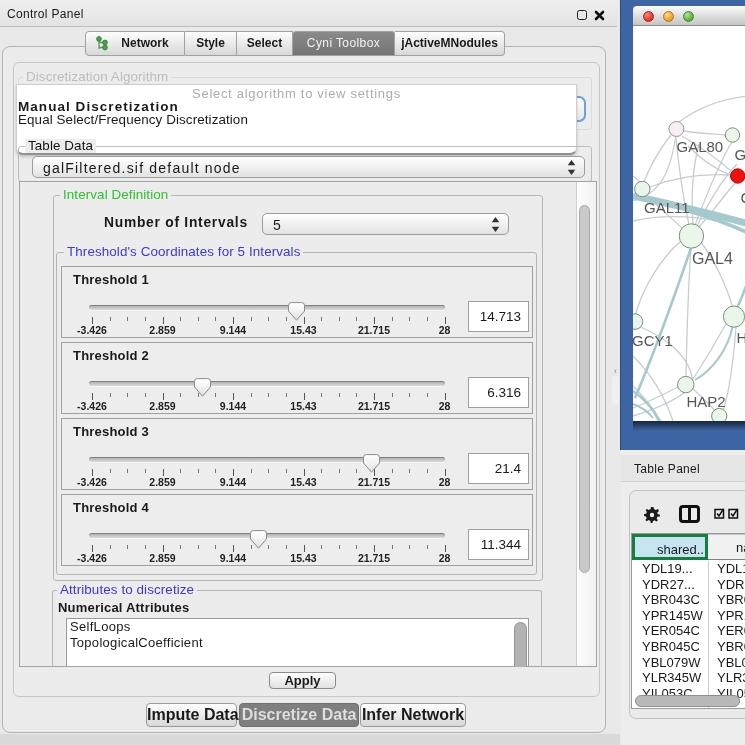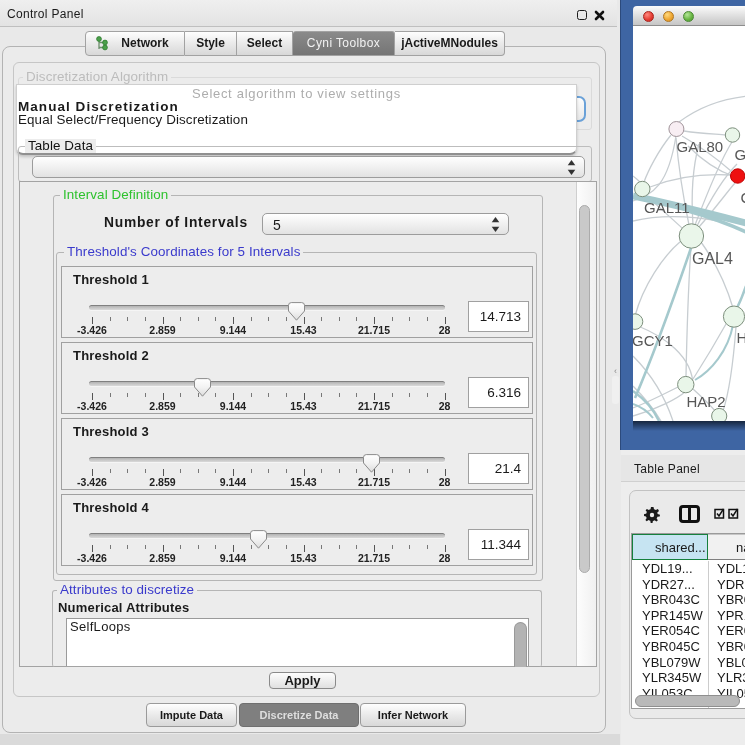--- a/index.html
+++ b/index.html
@@ -4,21 +4,21 @@
 <style>
 * { margin:0; padding:0; box-sizing:border-box; }
 html,body { width:745px; height:745px; overflow:hidden; }
 body { font-family:"Liberation Sans", sans-serif; background:#e9e9e9; position:relative; color:#1a1a1a; }
 .abs { position:absolute; }
 .grp { position:absolute; border:1px solid #bdbdbd; border-radius:3px; }
 .gtl { position:absolute; background:#ececec; padding:0 3px; font-size:13.4px; line-height:14px; letter-spacing:0.1px; white-space:nowrap; }
 .combo { position:absolute; border:1px solid #9c9c9c; border-radius:5px; background:linear-gradient(#ffffff,#f2f2f2 45%,#e2e2e2); font-size:14px; letter-spacing:0.3px; white-space:nowrap; }
 .combo .ar { position:absolute; right:8px; }
 .tab { position:absolute; top:31px; height:25px; border:1px solid #a2a2a2; background:linear-gradient(#fefefe,#e8e8e8 55%,#d8d8d8); font-size:12px; font-weight:bold; text-align:center; line-height:23px; white-space:nowrap; }
-.btab { position:absolute; top:703px; height:24px; border:1px solid #9a9a9a; background:linear-gradient(#fefefe,#e8e8e8 55%,#d8d8d8); font-size:11px; font-weight:bold; text-align:center; line-height:22px; border-radius:4px; white-space:nowrap; }
+.btab { position:absolute; top:703px; height:24px; border:1px solid #9a9a9a; background:linear-gradient(#fefefe,#e8e8e8 55%,#d8d8d8); font-size:16px; font-weight:bold; text-align:center; line-height:22px; border-radius:4px; white-space:nowrap; }
 .thbox { position:absolute; left:61px; width:472px; height:72px; border:1px solid #a0a0a0; background:#ededed; }
 .thlab { position:absolute; left:11px; top:5px; font-weight:bold; font-size:13px; letter-spacing:0.2px; }
 .track { position:absolute; left:27px; top:38px; width:356px; height:5px; border-radius:3px; border-top:1px solid #808080; background:linear-gradient(#b3b3b3,#dadada); box-shadow:0 1px 0 #f5f5f5; }
 .vbox { position:absolute; left:406px; top:34px; width:61px; height:31px; background:#fff; border:1px solid #a0a0a0; font-size:13.5px; text-align:right; line-height:29px; padding-right:7px; }
 .tick { position:absolute; width:1px; background:#555; }
 .slab { position:absolute; top:56.5px; font-size:10.5px; font-weight:bold; text-align:center; width:44px; color:#222; }
 .thumb { position:absolute; top:34.5px; width:17px; height:19px; }
 .net-label { font-family:"Liberation Sans",sans-serif; fill:#575757; }
 .row { height:15.6px; font-size:13px; line-height:15.6px; white-space:nowrap; overflow:hidden; }
 </style>
@@ -58,20 +58,21 @@
 
 <div class="abs" style="left:16px;top:84px;width:561px;height:71px;background:#fff;border:1px solid #cfcfcf;border-bottom:2px solid #909090;border-radius:0 0 7px 7px;box-shadow:0 2px 3px rgba(0,0,0,0.18);">
   <div style="text-align:center;font-size:13px;color:#adadad;padding-top:1px;height:15px;line-height:15px;letter-spacing:0.7px;">Select algorithm to view settings</div>
   <div style="font-size:13.5px;font-weight:bold;padding-left:1px;height:13px;line-height:13px;letter-spacing:1.05px;">Manual Discretization</div>
   <div style="font-size:13.4px;padding-left:1px;height:13px;line-height:14px;letter-spacing:0.1px;">Equal Select/Frequency Discretization</div>
 </div>
 
 <div class="grp" style="left:18px;top:146px;width:574px;height:36px;"></div>
 <div class="gtl" style="left:25px;top:139px;color:#111;">Table Data</div>
 <div class="combo" style="left:32px;top:156px;width:553px;height:22px;">
+  <span style="position:absolute;left:10px;top:3px;letter-spacing:1.2px;">galFiltered.sif default node</span>
   <svg class="ar" style="top:3px;" width="9" height="15" viewBox="0 0 9 15">
       <path d="M4.5 0 L8.3 5.2 H0.7 Z" fill="#333"></path>
       <path d="M4.5 15 L8.3 9.8 H0.7 Z" fill="#333"></path>
     </svg>
 </div>
 
 <div class="abs" style="left:19px;top:181px;width:578px;height:486px;border:1px solid #a3a3a3;background:#ececec;"></div>
 
 <div class="abs" style="left:576px;top:182px;width:20px;height:484px;background:linear-gradient(90deg,#fdfdfd,#f0f0f0);border-left:1px solid #cfcfcf;"></div>
 <div class="abs" style="left:579px;top:205px;width:11px;height:368px;background:#c9c9c9;border:1px solid #ababab;border-radius:6px;"></div>
@@ -257,20 +258,21 @@
       </defs>
   </svg>
   <div class="vbox">11.344</div>
 </div>
 
 <div class="grp" style="left:52px;top:590px;width:490px;height:77px;border-bottom:none;border-color:#b5b5b5;"></div>
 <div class="gtl" style="left:57px;top:583px;color:#3a3acc;">Attributes to discretize</div>
 <div class="abs" style="left:58px;top:600px;font-size:13px;font-weight:bold;letter-spacing:0.2px;">Numerical Attributes</div>
 <div class="abs" style="left:66px;top:618px;width:463px;height:48px;background:#fff;border:1px solid #9a9a9a;border-bottom:none;overflow:hidden;">
   <div style="font-size:13px;padding-left:3px;height:15.6px;line-height:16px;letter-spacing:0.3px;">SelfLoops</div>
+  <div style="font-size:13px;padding-left:3px;height:15.6px;line-height:16px;letter-spacing:0.3px;">TopologicalCoefficient</div>
 </div>
 <div class="abs" style="left:514px;top:622px;width:13px;height:45px;background:#b3b3b3;border:1px solid #999;border-bottom:none;border-radius:7px 7px 0 0;"></div>
 
 <div class="abs" style="left:269px;top:672px;width:67px;height:17px;border:1px solid #8a8a8a;border-radius:4px;background:linear-gradient(#fdfdfd,#e0e0e0);text-align:center;font-size:13px;font-weight:bold;line-height:15px;">Apply</div>
 
 <div class="btab" style="left:146px;width:91px;">Impute Data</div>
 <div class="btab" style="left:239px;width:120px;background:#7f7f7f;color:#dedede;border-color:#6f6f6f;">Discretize Data</div>
 <div class="btab" style="left:360px;width:106px;">Infer Network</div>
 
 <div class="abs" style="left:0;top:734px;width:620px;height:11px;background:#dadada;"></div>
@@ -367,21 +369,21 @@
 <div class="abs" style="left:688px;top:506px;width:3px;height:16px;background:#111;"></div>
 
 <svg class="abs" style="left:714px;top:508px;" width="26" height="11" viewBox="0 0 26 11">
   <rect x="1" y="1.5" width="8.5" height="8.5" fill="none" stroke="#111" stroke-width="1.5"></rect>
   <path d="M3 5.5 L5 8 L9.5 0.8" stroke="#111" stroke-width="1.5" fill="none"></path>
   <rect x="15" y="1.5" width="8.5" height="8.5" fill="none" stroke="#111" stroke-width="1.5"></rect>
   <path d="M17 5.5 L19 8 L23.5 0.8" stroke="#111" stroke-width="1.5" fill="none"></path>
 </svg>
 
 <div class="abs" style="left:631px;top:533px;width:114px;height:176px;border:1px solid #9a9a9a;border-right:none;background:#fff;overflow:hidden;">
-  <div style="position:absolute;left:0;top:0;width:76px;height:26px;background:#c6e4f2;border:1px solid #15803d;font-size:13px;text-align:left;padding-left:22px;line-height:25px;overflow:hidden;">shared...</div>
+  <div style="position:absolute;left:0;top:0;width:76px;height:26px;background:#c6e4f2;border:3px solid #15803d;font-size:13px;text-align:left;padding-left:22px;line-height:25px;overflow:hidden;">shared...</div>
   <div style="position:absolute;left:76px;top:0;width:110px;height:26px;background:#f1f1f1;border-top:1px solid #c6c6c6;border-bottom:1px solid #808080;font-size:13px;line-height:25px;"><span style="margin-left:28px;">name</span></div>
   <div style="position:absolute;left:76px;top:27px;width:1px;height:150px;background:#cccccc;"></div>
   <div style="position:absolute;left:0;top:27px;width:114px;">
     <div class="row"><span style="margin-left:10px;">YDL19...</span><span style="position:absolute;left:85px;">YDL194W</span></div>
     <div class="row"><span style="margin-left:10px;">YDR27...</span><span style="position:absolute;left:85px;">YDR277C</span></div>
     <div class="row"><span style="margin-left:10px;">YBR043C</span><span style="position:absolute;left:85px;">YBR043C</span></div>
     <div class="row"><span style="margin-left:10px;">YPR145W</span><span style="position:absolute;left:85px;">YPR145W</span></div>
     <div class="row"><span style="margin-left:10px;">YER054C</span><span style="position:absolute;left:85px;">YER054C</span></div>
     <div class="row"><span style="margin-left:10px;">YBR045C</span><span style="position:absolute;left:85px;">YBR045C</span></div>
     <div class="row"><span style="margin-left:10px;">YBL079W</span><span style="position:absolute;left:85px;">YBL079W</span></div>

